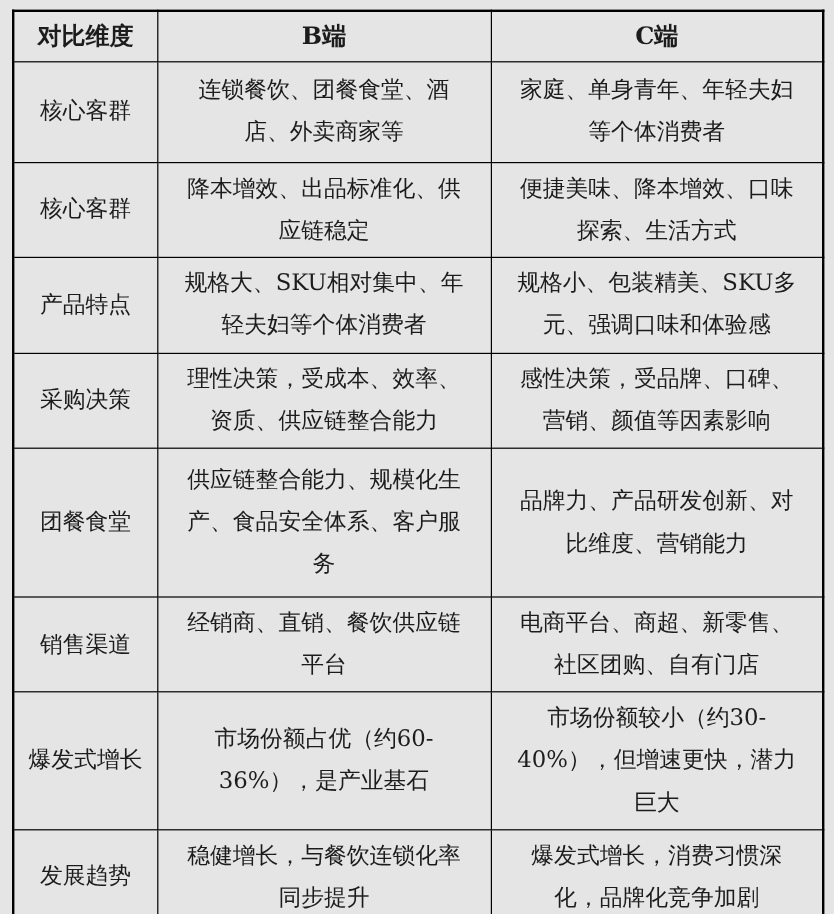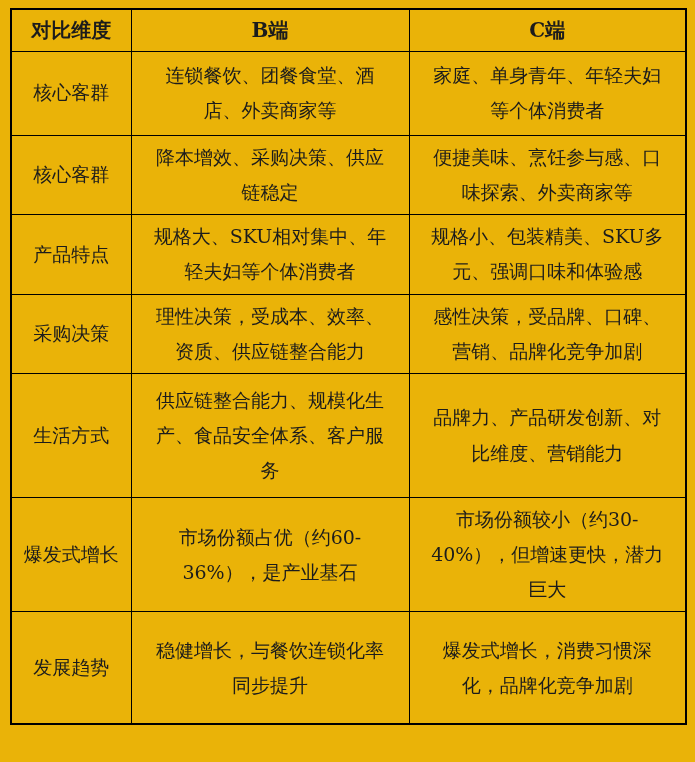--- a/index.html
+++ b/index.html
@@ -4,21 +4,21 @@
 <style>
   html, body {
     margin: 0;
     padding: 0;
     background: #ffffff;
   }
   .page {
     position: relative;
     width: 695px;
     height: 762px;
-    background: #eab308;
+    background: #e5e5e5;
     overflow: hidden;
     font-family: "DejaVu Serif", "Liberation Serif", serif;
     color: #1c1c1c;
   }
   table.compare-table {
     position: absolute;
     left: 10px;
     top: 8px;
     width: 675px;
     border-collapse: collapse;
@@ -75,37 +75,42 @@
       </tr>
     </thead>
     <tbody>
       <tr>
         <td class="dim">核心客群</td>
         <td>连锁餐饮、团餐食堂、酒店、外卖商家等</td>
         <td>家庭、单身青年、年轻夫妇等个体消费者</td>
       </tr>
       <tr>
         <td class="dim">核心客群</td>
-        <td>降本增效、采购决策、供应链稳定</td>
-        <td>便捷美味、烹饪参与感、口味探索、外卖商家等</td>
+        <td>降本增效、出品标准化、供应链稳定</td>
+        <td>便捷美味、降本增效、口味探索、生活方式</td>
       </tr>
       <tr>
         <td class="dim">产品特点</td>
         <td>规格大、SKU相对集中、年轻夫妇等个体消费者</td>
         <td>规格小、包装精美、SKU多元、强调口味和体验感</td>
       </tr>
       <tr>
         <td class="dim">采购决策</td>
         <td>理性决策，受成本、效率、资质、供应链整合能力</td>
-        <td>感性决策，受品牌、口碑、营销、品牌化竞争加剧</td>
+        <td>感性决策，受品牌、口碑、营销、颜值等因素影响</td>
       </tr>
       <tr>
-        <td class="dim">生活方式</td>
+        <td class="dim">团餐食堂</td>
         <td>供应链整合能力、规模化生产、食品安全体系、客户服务</td>
         <td>品牌力、产品研发创新、对比维度、营销能力</td>
+      </tr>
+      <tr>
+        <td class="dim">销售渠道</td>
+        <td>经销商、直销、餐饮供应链平台</td>
+        <td>电商平台、商超、新零售、社区团购、自有门店</td>
       </tr>
       <tr>
         <td class="dim">爆发式增长</td>
         <td>市场份额占优（约60-36%），是产业基石</td>
         <td>市场份额较小（约30-40%），但增速更快，潜力巨大</td>
       </tr>
       <tr>
         <td class="dim">发展趋势</td>
         <td>稳健增长，与餐饮连锁化率同步提升</td>
         <td>爆发式增长，消费习惯深化，品牌化竞争加剧</td>

